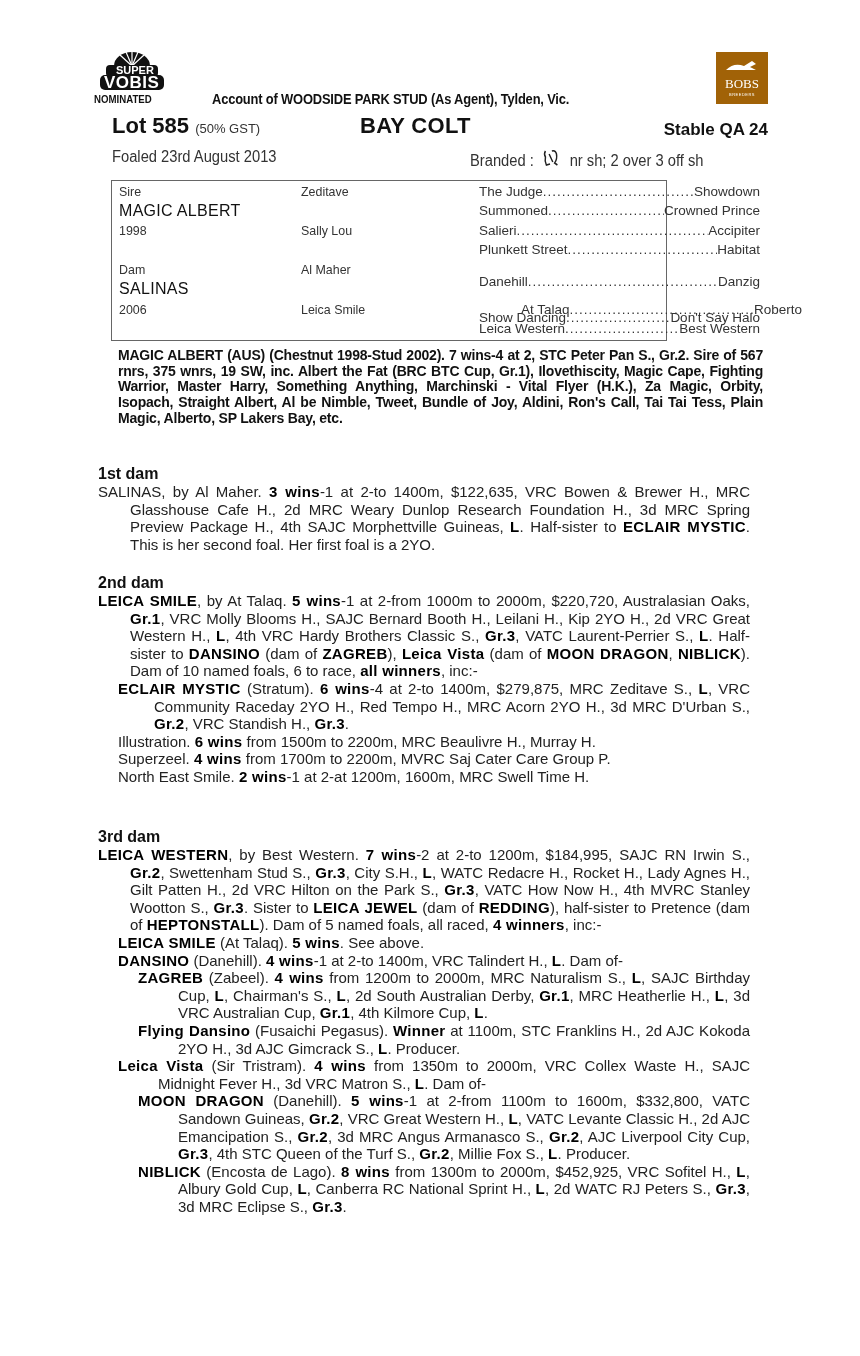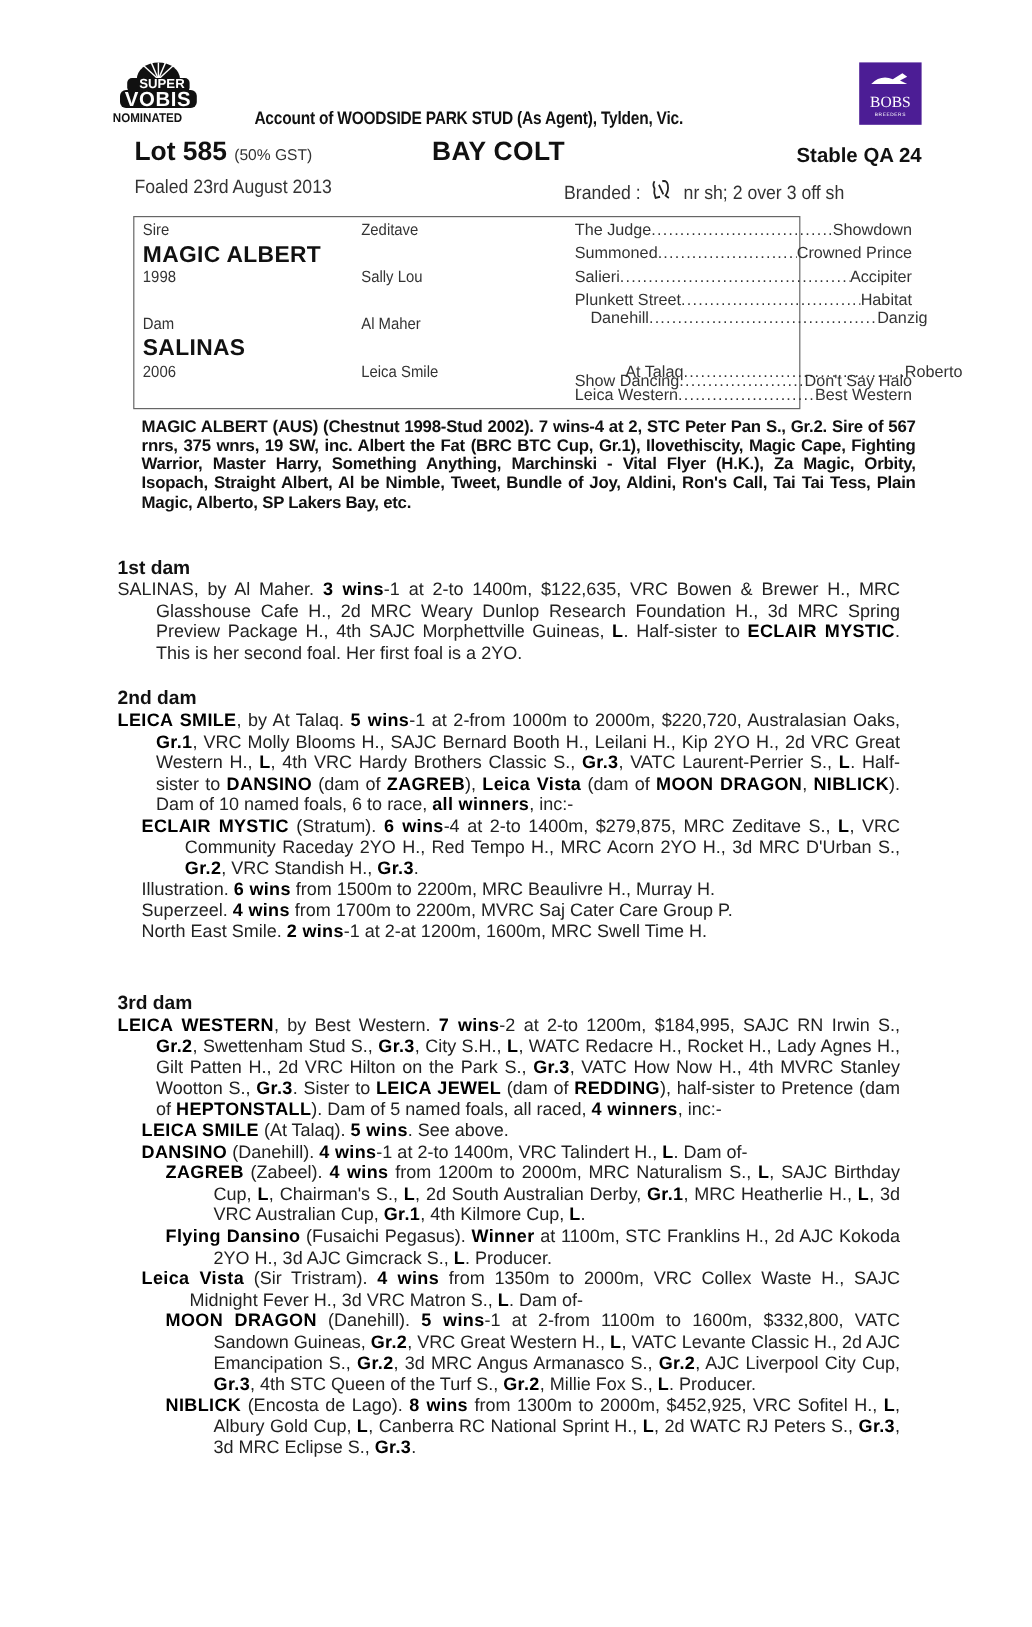--- a/index.html
+++ b/index.html
@@ -1,34 +1,34 @@
 <!DOCTYPE html>
 <html><head>
 <meta charset="utf-8">
 <style>
   html, body { margin:0; padding:0; background:#ffffff; }
   body { width:860px; height:1356px; position:relative; font-family:"Liberation Sans", sans-serif; color:#111; overflow:hidden; }
   .abs { position:absolute; }
 
   
   .logo-vobis { left:92px; top:44px; width:80px; height:62px; }
-  .logo-bobs { left:716px; top:52px; width:52px; height:52px; background:#4c1d95; color:#fff; text-align:center; }
+  .logo-bobs { left:716px; top:52px; width:52px; height:52px; background:#a16207; color:#fff; text-align:center; }
   .account { left:212px; top:90px; font-weight:bold; font-size:15px; letter-spacing:-0.2px; transform:scaleX(0.86); transform-origin:left; white-space:nowrap; }
   .lot { left:112px; top:113px; font-weight:bold; font-size:22px; white-space:nowrap; }
   .lot .gst { font-weight:normal; font-size:13px; color:#333; }
   .sex { left:360px; top:113px; font-weight:bold; font-size:22px; letter-spacing:0.3px; }
   .stable { right:92px; top:120px; font-weight:bold; font-size:17px; }
   .foaled { left:112px; top:148px; font-size:16px; color:#333; transform:scaleX(0.92); transform-origin:left; white-space:nowrap; }
   .branded { left:470px; top:148px; font-size:16px; color:#333; transform:scaleX(0.92); transform-origin:left; white-space:nowrap; }
   .brand-mark { display:inline-block; width:20px; height:20px; vertical-align:-2px; margin:0 6px 0 4px; }
 
   
   .ped { left:111px; top:180px; width:556px; height:161px; border:1.5px solid #666; box-sizing:border-box; }
   .ped .cell { position:absolute; font-size:13.5px; color:#333; transform:scaleX(0.92); transform-origin:left; white-space:nowrap; }
-  .ped .big { font-weight:bold; font-size:19px; color:#111; transform:none; letter-spacing:0.3px; }
+  .ped .big { font-weight:normal; font-size:16px; color:#111; transform:none; letter-spacing:0.3px; }
   .ped .g3 { position:absolute; left:367px; width:281px; font-size:13.5px; color:#333; display:flex; white-space:nowrap; overflow:hidden; }
   .ped .g3 .dots { flex:1; overflow:hidden; letter-spacing:1px; }
   .ped .g3 .dots::after { content:"...................................................................................................."; }
 
   
   .sire-sum { left:118px; top:348px; width:645px; font-weight:bold; font-size:14px; line-height:15.7px; text-align:justify; letter-spacing:-0.2px; }
 
   
   .sec-h { font-weight:bold; font-size:16px; }
   .para { font-size:15px; line-height:17.6px; text-align:justify; color:#222; }
@@ -109,21 +109,21 @@
   <div class="g3" style="top:42px;">
       <span>Salieri</span>
       <span class="dots"></span>
       <span>Accipiter</span>
     </div>
   <div class="g3" style="top:61px;text-align:center;">
       <span>Plunkett Street</span>
       <span class="dots"></span>
       <span>Habitat</span>
     </div>
-  <div class="g3" style="top:76px;margin-left:13px;">
+  <div class="g3" style="top:93px;">
       <span>Danehill</span>
       <span class="dots"></span>
       <span>Danzig</span>
     </div>
   <div class="g3" style="top:101px;margin-top:28px;">
       <span>Show Dancing</span>
       <span class="dots"></span>
       <span>Don't Say Halo</span>
     </div>
   <div class="g3" style="top:121px;margin-left:42px;">

